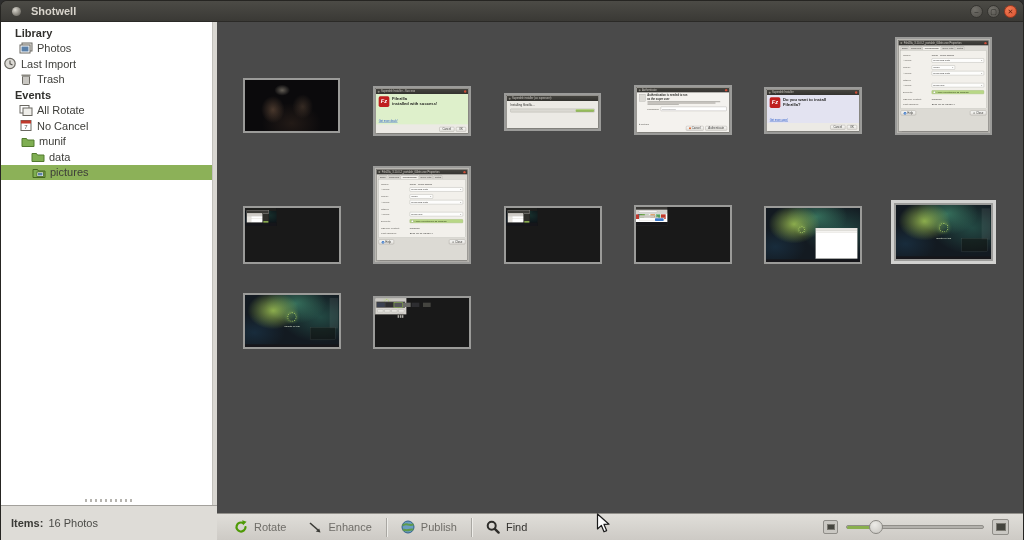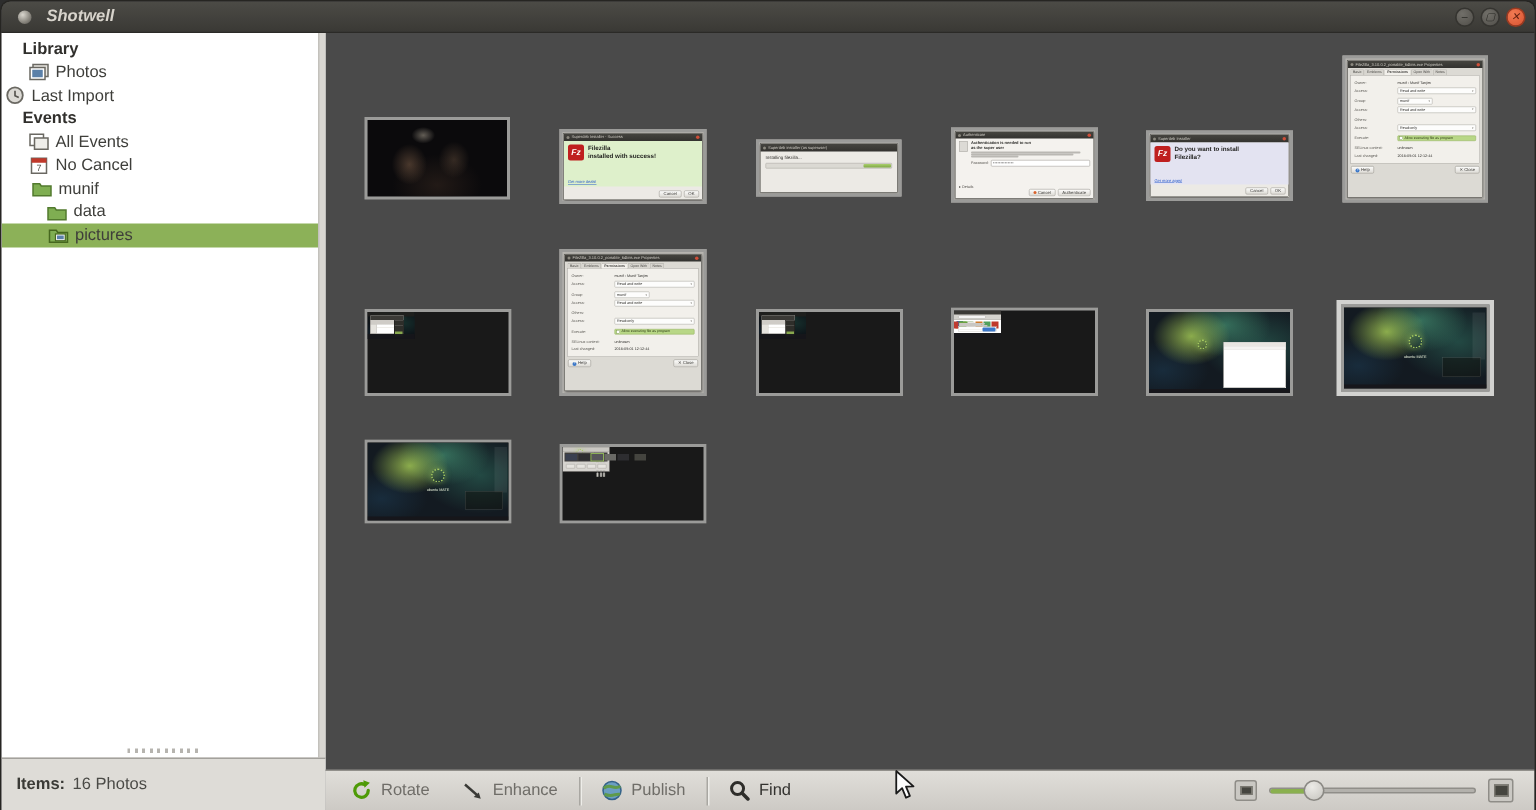--- a/index.html
+++ b/index.html
@@ -6,21 +6,21 @@
   html,body { margin:0; padding:0; }
   body {
     width:1024px; height:540px; position:relative; overflow:hidden;
     background:#2d2d2d; font-family:"Liberation Sans", sans-serif;
   }
   .window { position:absolute; inset:0; background:#4a4a4a; border-radius:7px 7px 0 0; overflow:hidden; border:1px solid #262522; border-bottom:none; }
 
   
   .titlebar { position:absolute; top:0; left:0; right:0; height:21px;
     background:linear-gradient(#4c4b46,#3a3935); border-bottom:1px solid #2b2a27;
-    display:flex; align-items:center; padding:0 6px;font-style:italic; }
+    display:flex; align-items:center; padding:0 6px; }
   .app-dot { width:9px; height:9px; border-radius:50%;
     background:radial-gradient(circle at 35% 32%, #d9d6ce, #8d8a82 55%, #54524d); margin:0 10px 0 5px; }
   .title-text { color:#d8d4cc; font-size:11px; font-weight:bold; }
   .win-controls { margin-left:auto; display:flex; gap:4px; align-items:center; }
   .wbtn { width:13px; height:13px; border-radius:50%; display:flex; align-items:center; justify-content:center;
     font-size:7px; line-height:1; }
   .wbtn.minmax { background:radial-gradient(circle at 35% 30%, #716f69, #504e49); border:1px solid #353430; color:#292824; }
   .wbtn.close { background:radial-gradient(circle at 35% 30%, #f27a52, #d95331); border:1px solid #993a21; color:#601f10; }
 
   
@@ -218,32 +218,39 @@
       </div>
 
       <div class="tree-row" style="padding-left:2px">
         <svg class="ticon" viewBox="0 0 14 13">
           <circle cx="7" cy="6.5" r="5.2" fill="#dcdad5" stroke="#6a6862" stroke-width="1.2"></circle>
           <path d="M7 3.5 L7 6.8 L9.5 8" stroke="#55534e" stroke-width="1.1" fill="none"></path>
         </svg>
         <span>Last Import</span>
       </div>
 
+      <div class="tree-row" style="padding-left:18px">
+        <svg class="ticon" viewBox="0 0 14 13">
+          <rect x="3.5" y="3" width="7" height="8.5" rx="1" fill="#c9c7c2" stroke="#6a6862" stroke-width="1"></rect>
+          <rect x="2.5" y="1.5" width="9" height="1.6" fill="#8a8880"></rect>
+        </svg>
+        <span>Trash</span>
+      </div>
 
       <div class="tree-row category" style="padding-left:4px">
         <span class="tri"></span>
         <span>Events</span>
       </div>
 
       <div class="tree-row" style="padding-left:18px">
         <svg class="ticon" viewBox="0 0 14 13">
           <rect x="1" y="1.5" width="9" height="7.5" fill="#fff" stroke="#6a6862" stroke-width="1"></rect>
           <rect x="4" y="4" width="9" height="7.5" fill="#efeeea" stroke="#6a6862" stroke-width="1"></rect>
         </svg>
-        <span>All Events</span>
+        <span>All Rotate</span>
       </div>
 
       <div class="tree-row" style="padding-left:18px">
         <svg class="ticon" viewBox="0 0 14 13">
           <rect x="2" y="1.5" width="10" height="10" fill="#fff" stroke="#6a6862" stroke-width="1"></rect>
           <rect x="2" y="1.5" width="10" height="3" fill="#c0392b"></rect>
           <text x="7" y="10" font-size="6" fill="#55534e" text-anchor="middle">7</text>
         </svg>
         <span>No Cancel</span>
       </div>

